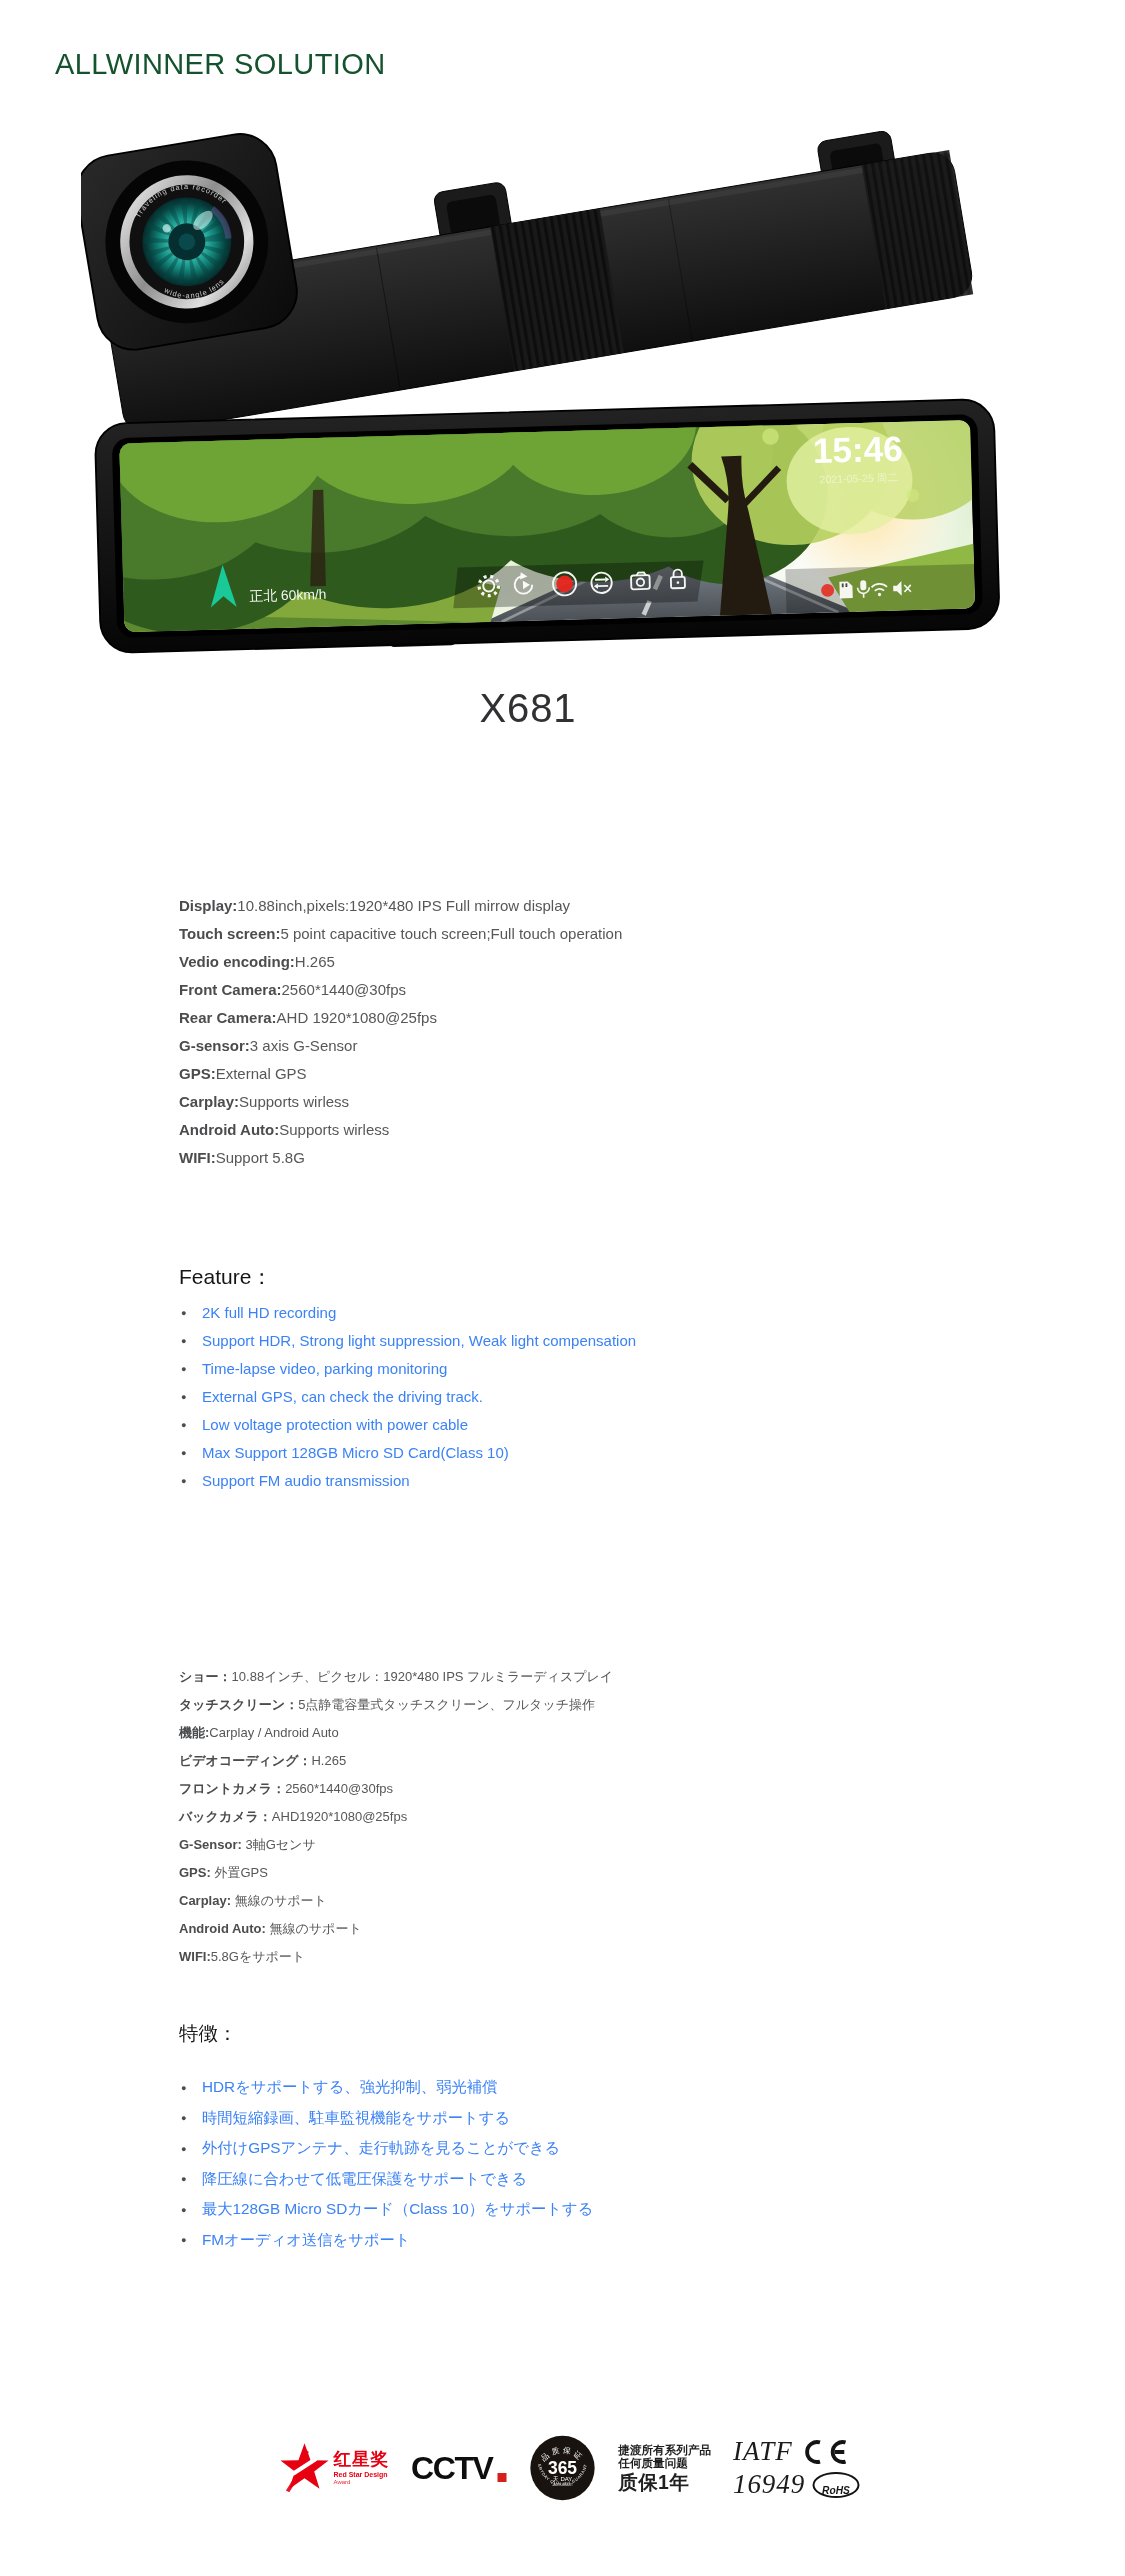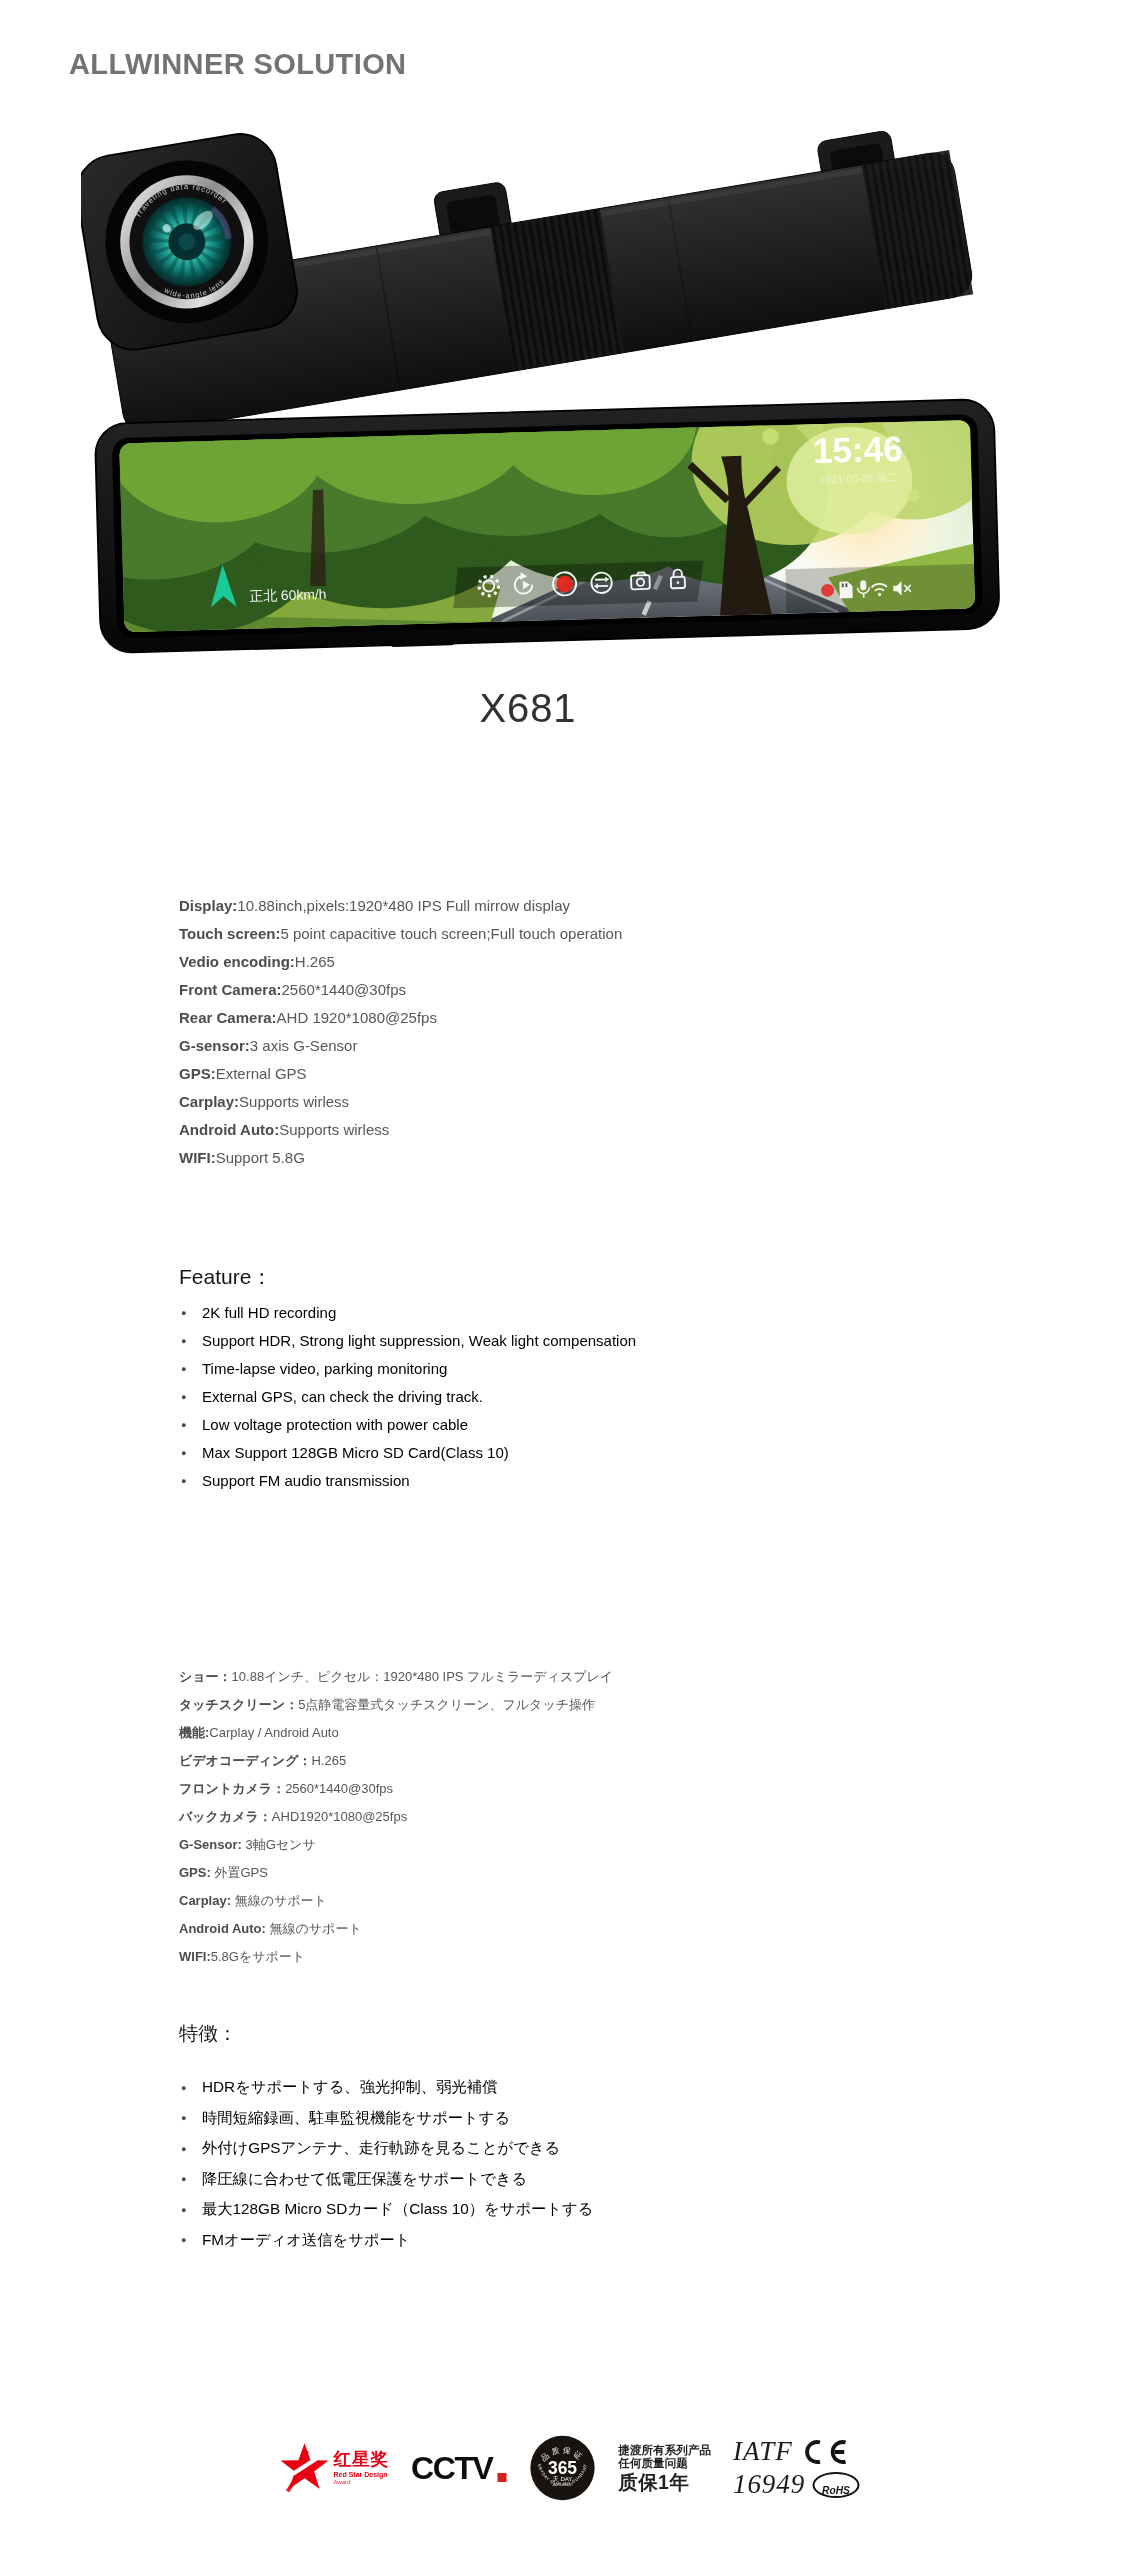--- a/index.html
+++ b/index.html
@@ -4,39 +4,39 @@
 <style>
   html,body{margin:0;padding:0;}
   body{
     width:1126px;height:2576px;position:relative;background:#ffffff;
     font-family:"Liberation Sans", sans-serif;overflow:hidden;
     -webkit-font-smoothing:antialiased;
   }
   .abs{position:absolute;}
   
   .page-title{
-    left:69px;top:48px;font-size:29px;font-weight:bold;color:#737373;
+    left:55px;top:48px;font-size:29px;font-weight:normal;color:#14532d;
     letter-spacing:0.4px;
   }
   
   .product{left:81px;top:117px;width:962px;height:548px;}
   
   .model-name{
     left:0;top:686px;width:1126px;text-align:center;font-size:40px;
     font-weight:400;color:#313133;letter-spacing:0.9px;transform:translateX(-35px);
   }
   
   .specs-en{left:179px;top:892px;}
   .spec-row{font-size:15px;line-height:28px;color:#565759;}
   .spec-row b{font-weight:bold;color:#4b4c4e;}
   
   .feature-head-en{left:179px;top:1263px;font-size:21px;color:#161616;}
   .bullets{margin:0;padding:0;list-style:none;}
   .bullets li{
-    position:relative;padding-left:21px;font-size:15px;line-height:28px;color:#000000;
+    position:relative;padding-left:21px;font-size:15px;line-height:28px;color:#3b82f6;
   }
   .bullets li::before{
     content:"\25CF";position:absolute;left:0;top:0;font-size:9.2px;color:#4b4c4e;
   }
   .bullets-en{left:181px;top:1299px;}
   
   .specs-jp{left:179px;top:1663px;}
   .specs-jp .spec-row{font-size:13px;line-height:28px;}
   .feature-head-jp{left:179px;top:2020px;font-size:19.4px;color:#161616;}
   .bullets-jp{left:181px;top:2072px;}

